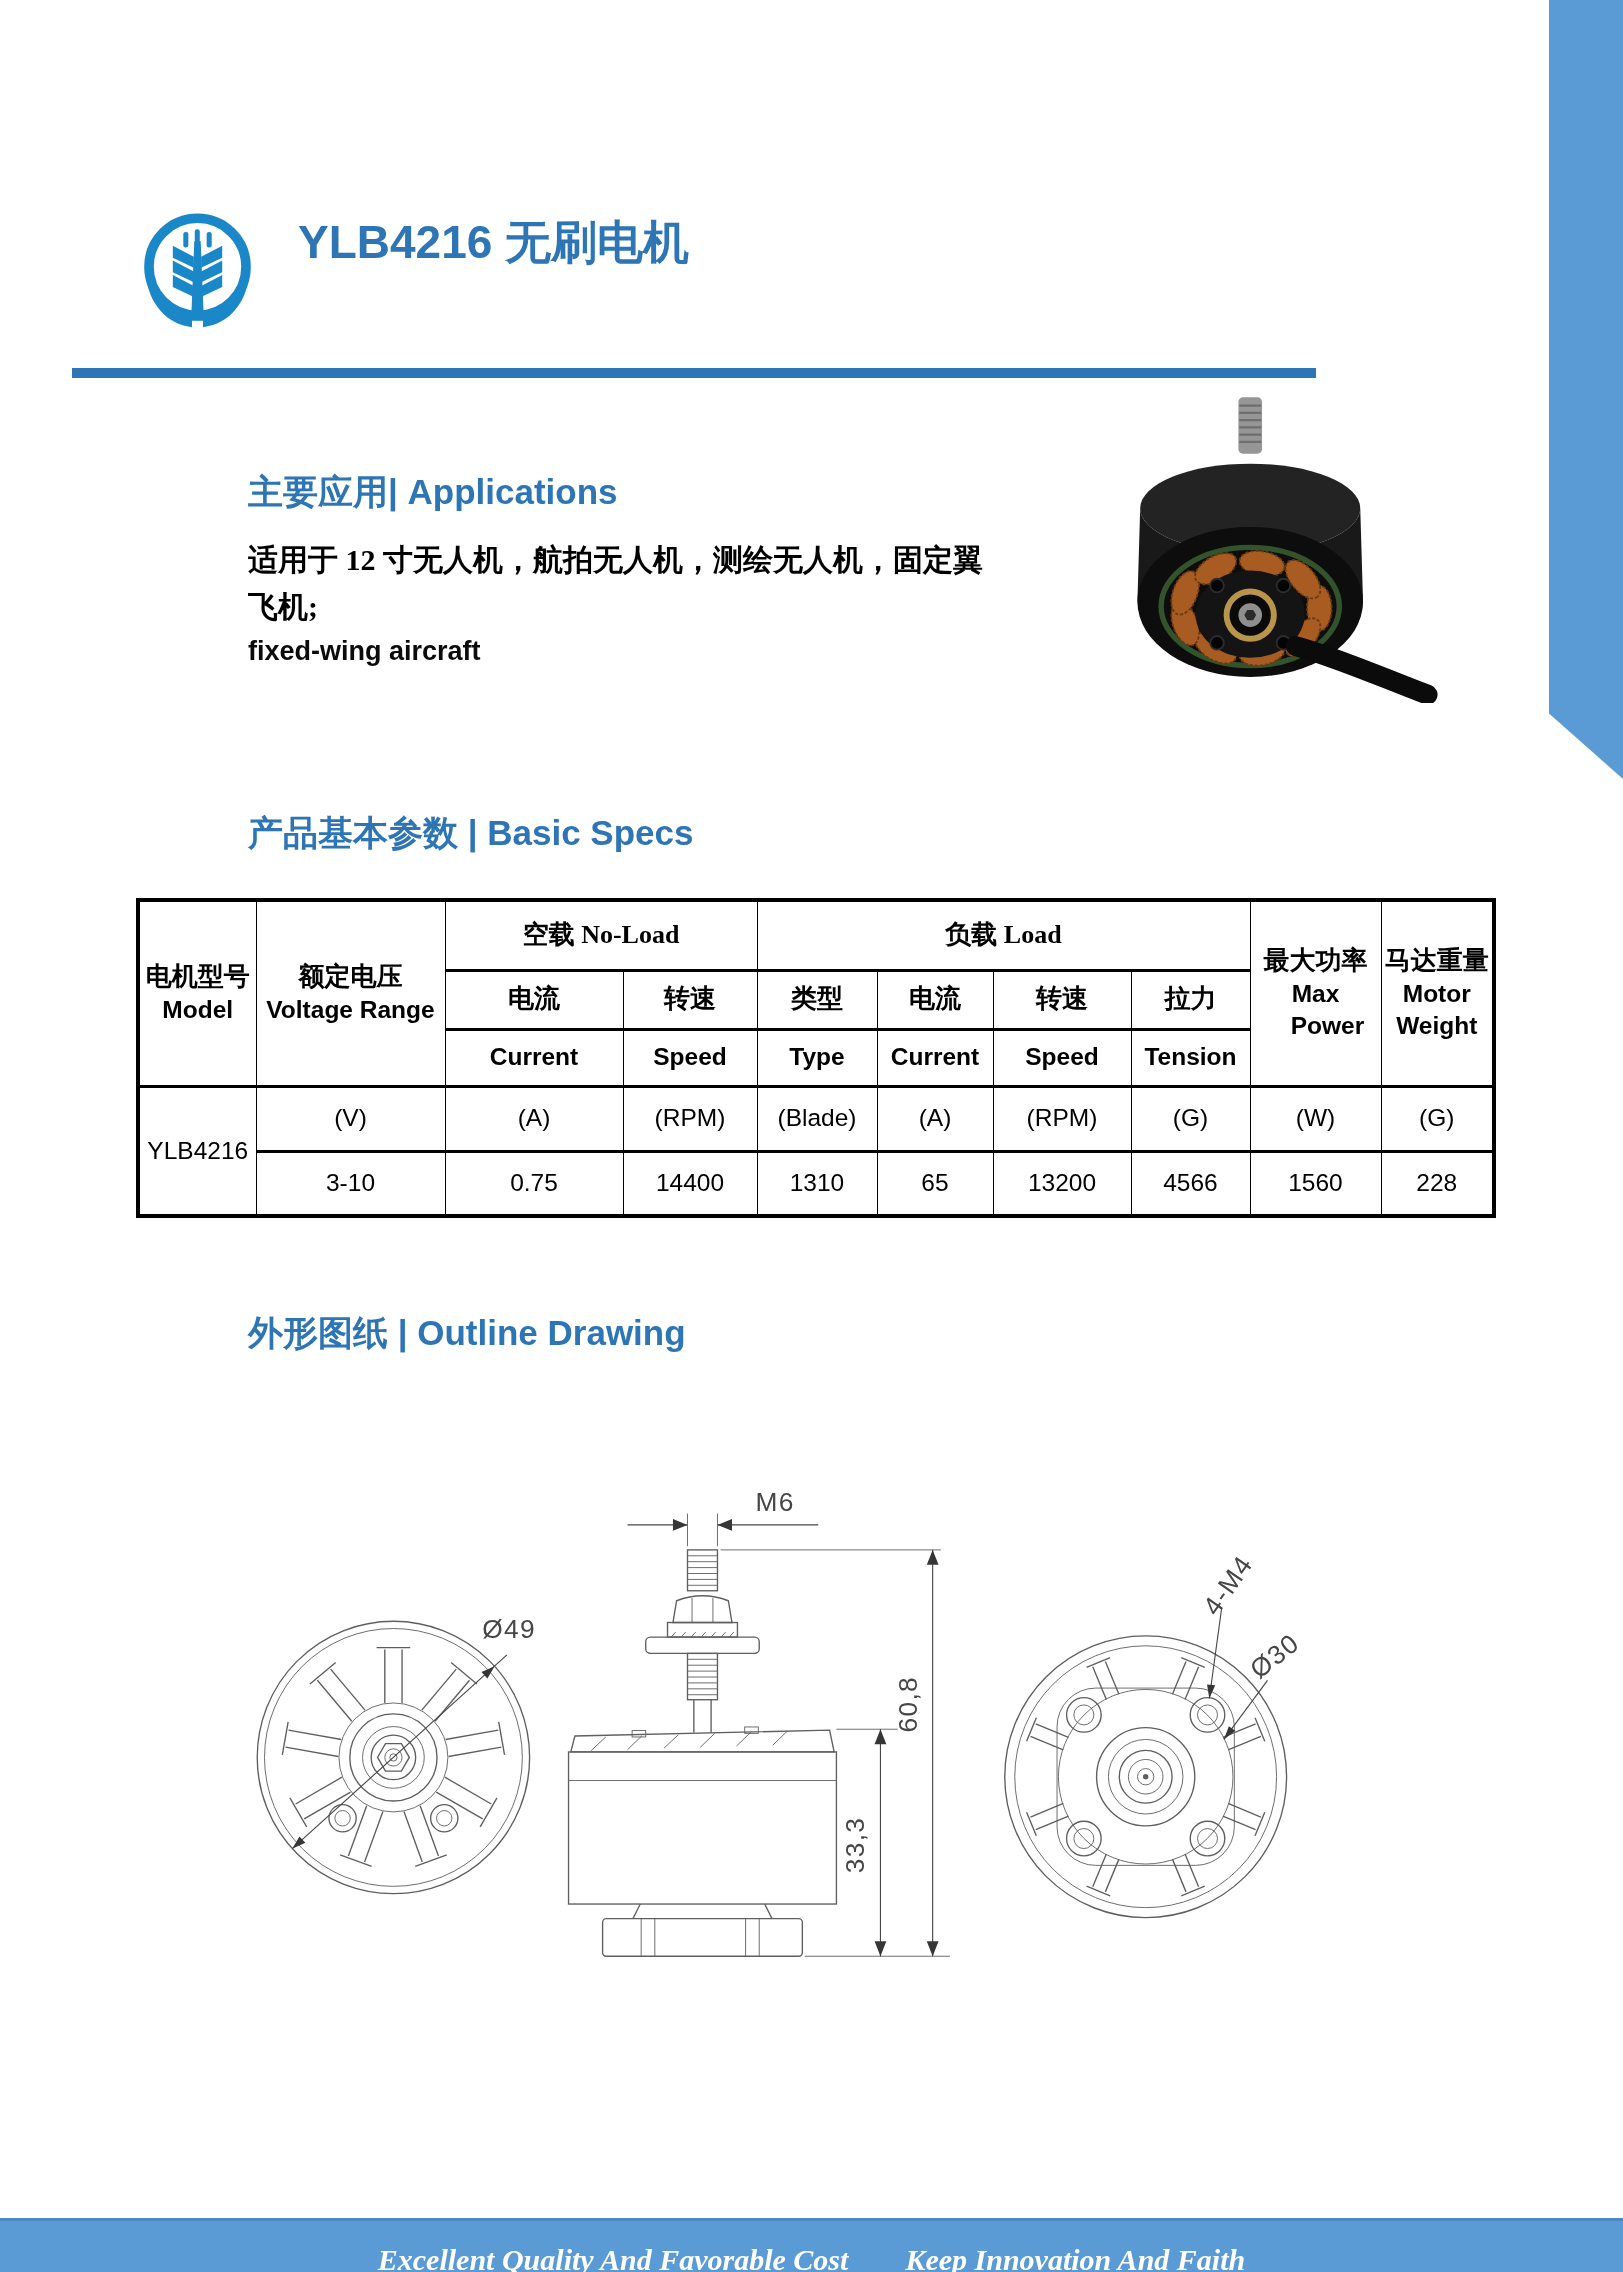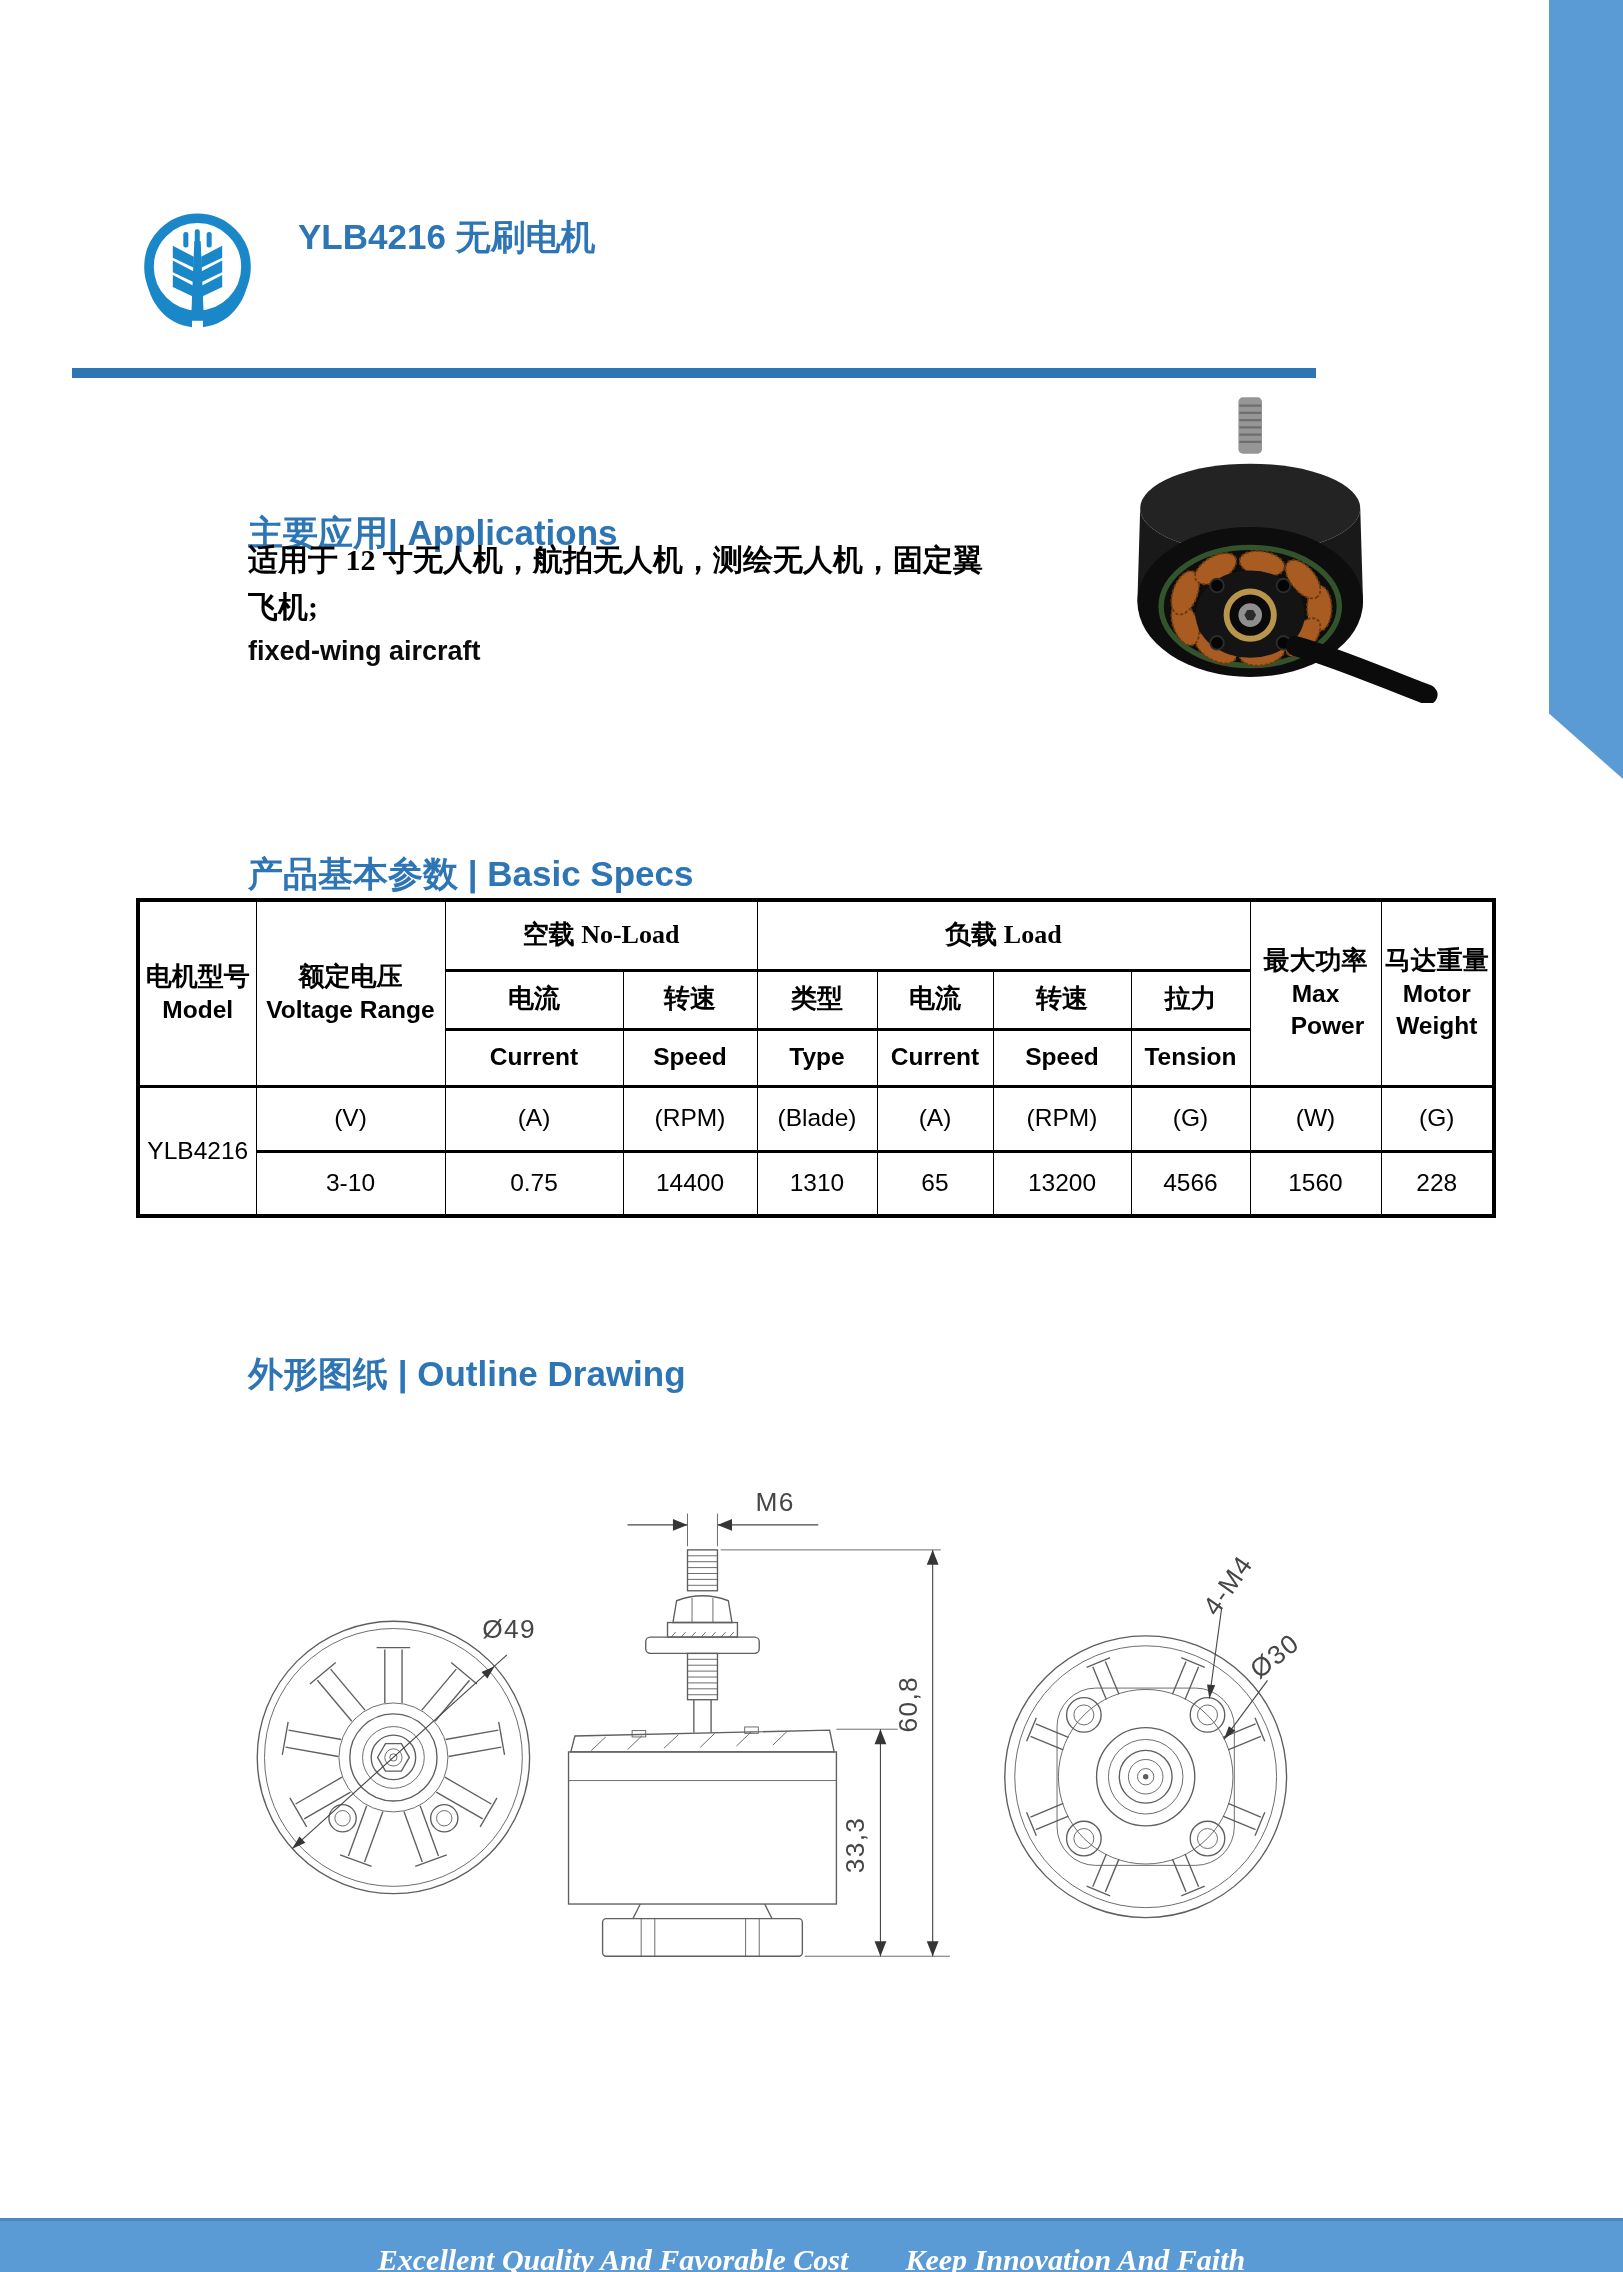--- a/index.html
+++ b/index.html
@@ -2,28 +2,28 @@
 <html style="font-size:7.3px"><head>
 <meta charset="utf-8">
 <style>
   html,body{margin:0;padding:0;background:#9a9a9a;}
   .page{
     position:relative;width:1623px;height:2299px;background:#ffffff;
     font-family:"Liberation Sans",sans-serif;overflow:hidden;
   }
   .abs{position:absolute;}
   
-  .title{font-weight:700;font-size:35px;line-height:1;color:#2e75b6;white-space:nowrap;}
+  .title{font-weight:700;font-size:46px;line-height:1;color:#2e75b6;white-space:nowrap;}
   .rule{background:#2e75b6;}
   .band{
     position:absolute;top:0;right:0;width:74px;height:779px;background:#5b9bd5;
     clip-path:polygon(0 0,100% 0,100% 100%,0 91.6%);
   }
   
-  .h2{font-weight:700;font-size:35px;line-height:1.1;color:#2e75b6;white-space:nowrap;margin-top:41px;}
+  .h2{font-weight:700;font-size:35px;line-height:1.1;color:#2e75b6;white-space:nowrap;}
   
   .app-cn{font-family:"Liberation Serif",serif;font-weight:700;font-size:30px;line-height:47px;color:#000;white-space:nowrap;}
   .app-en{font-weight:700;font-size:27px;line-height:42px;color:#0b0b0b;white-space:nowrap;}
   
   table.specs{border-collapse:collapse;table-layout:fixed;border:4.1px solid #000;}
   .specs td{
     border:1.8px solid #000;border-top-width:3.6px;border-bottom-width:3.6px;
     text-align:center;vertical-align:middle;padding:0;color:#000;
     font-size:24.5px;line-height:1.32;overflow:hidden;
   }

